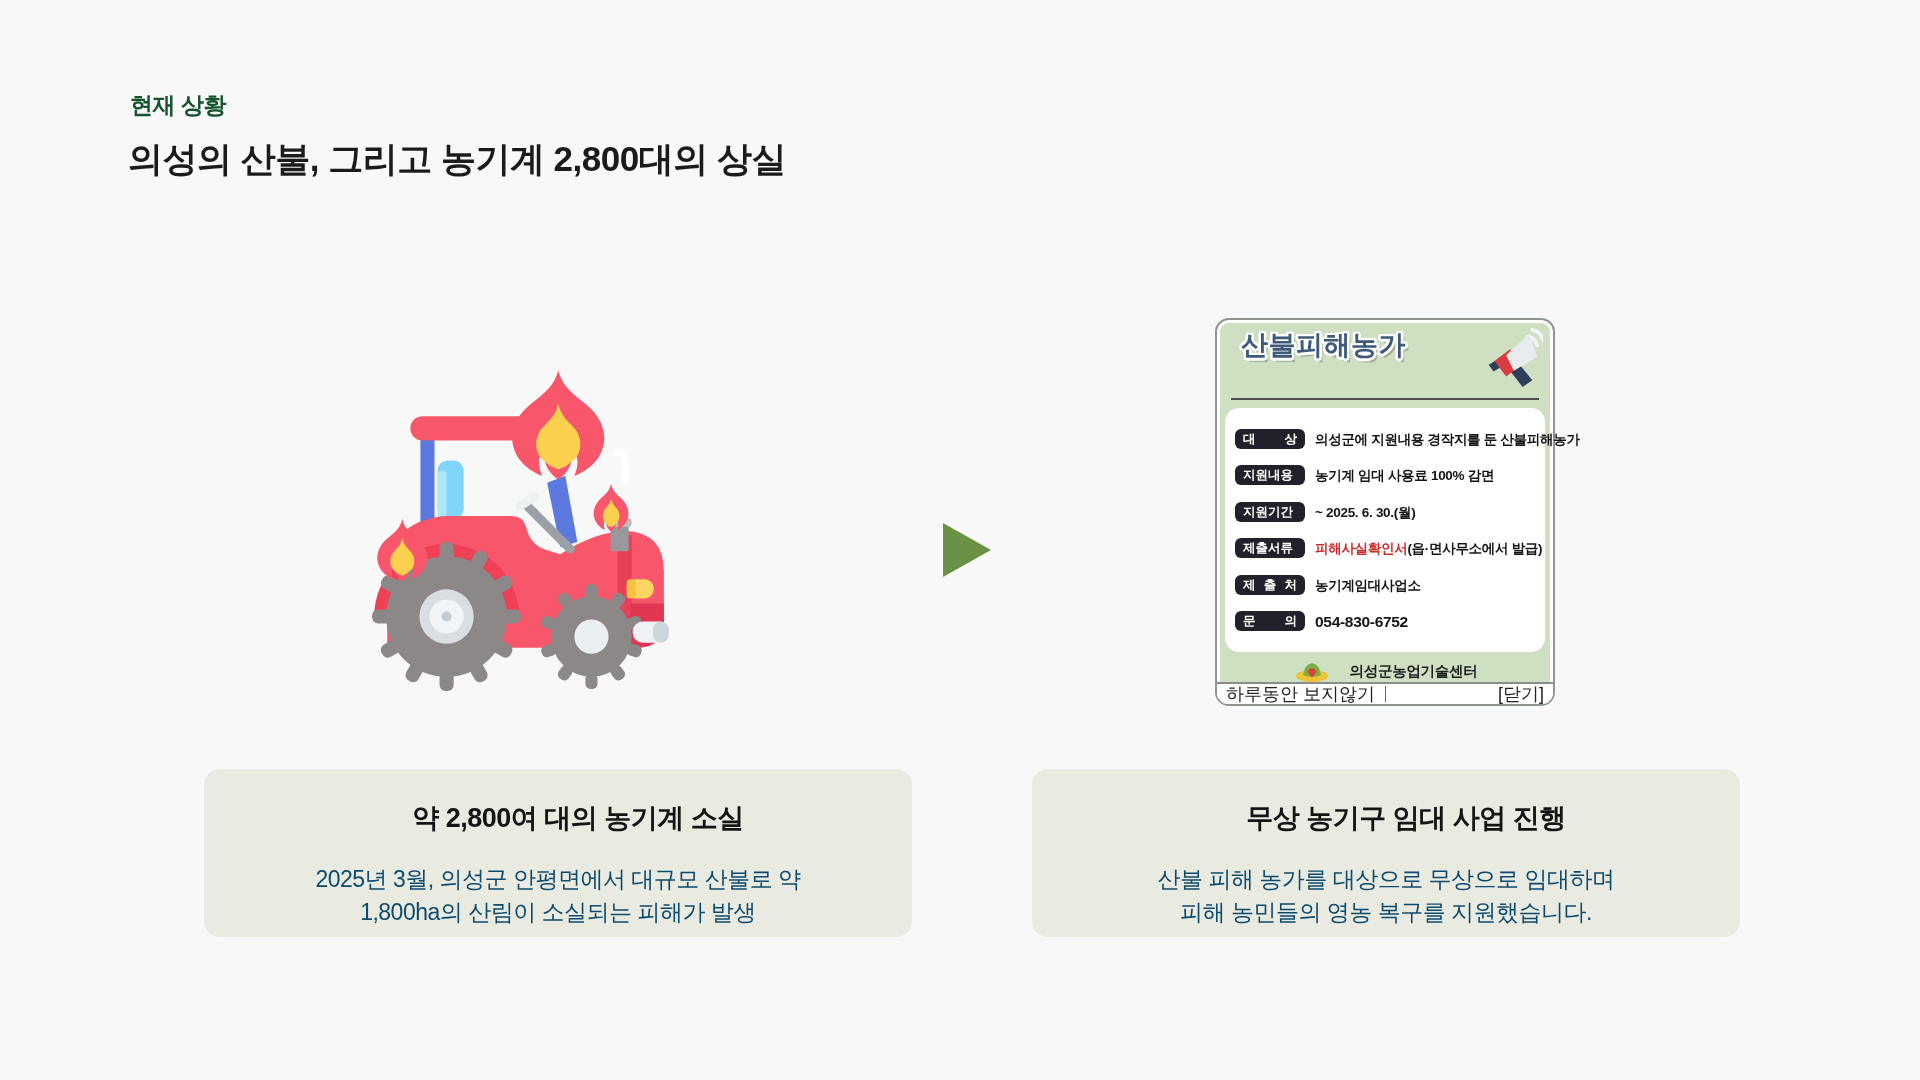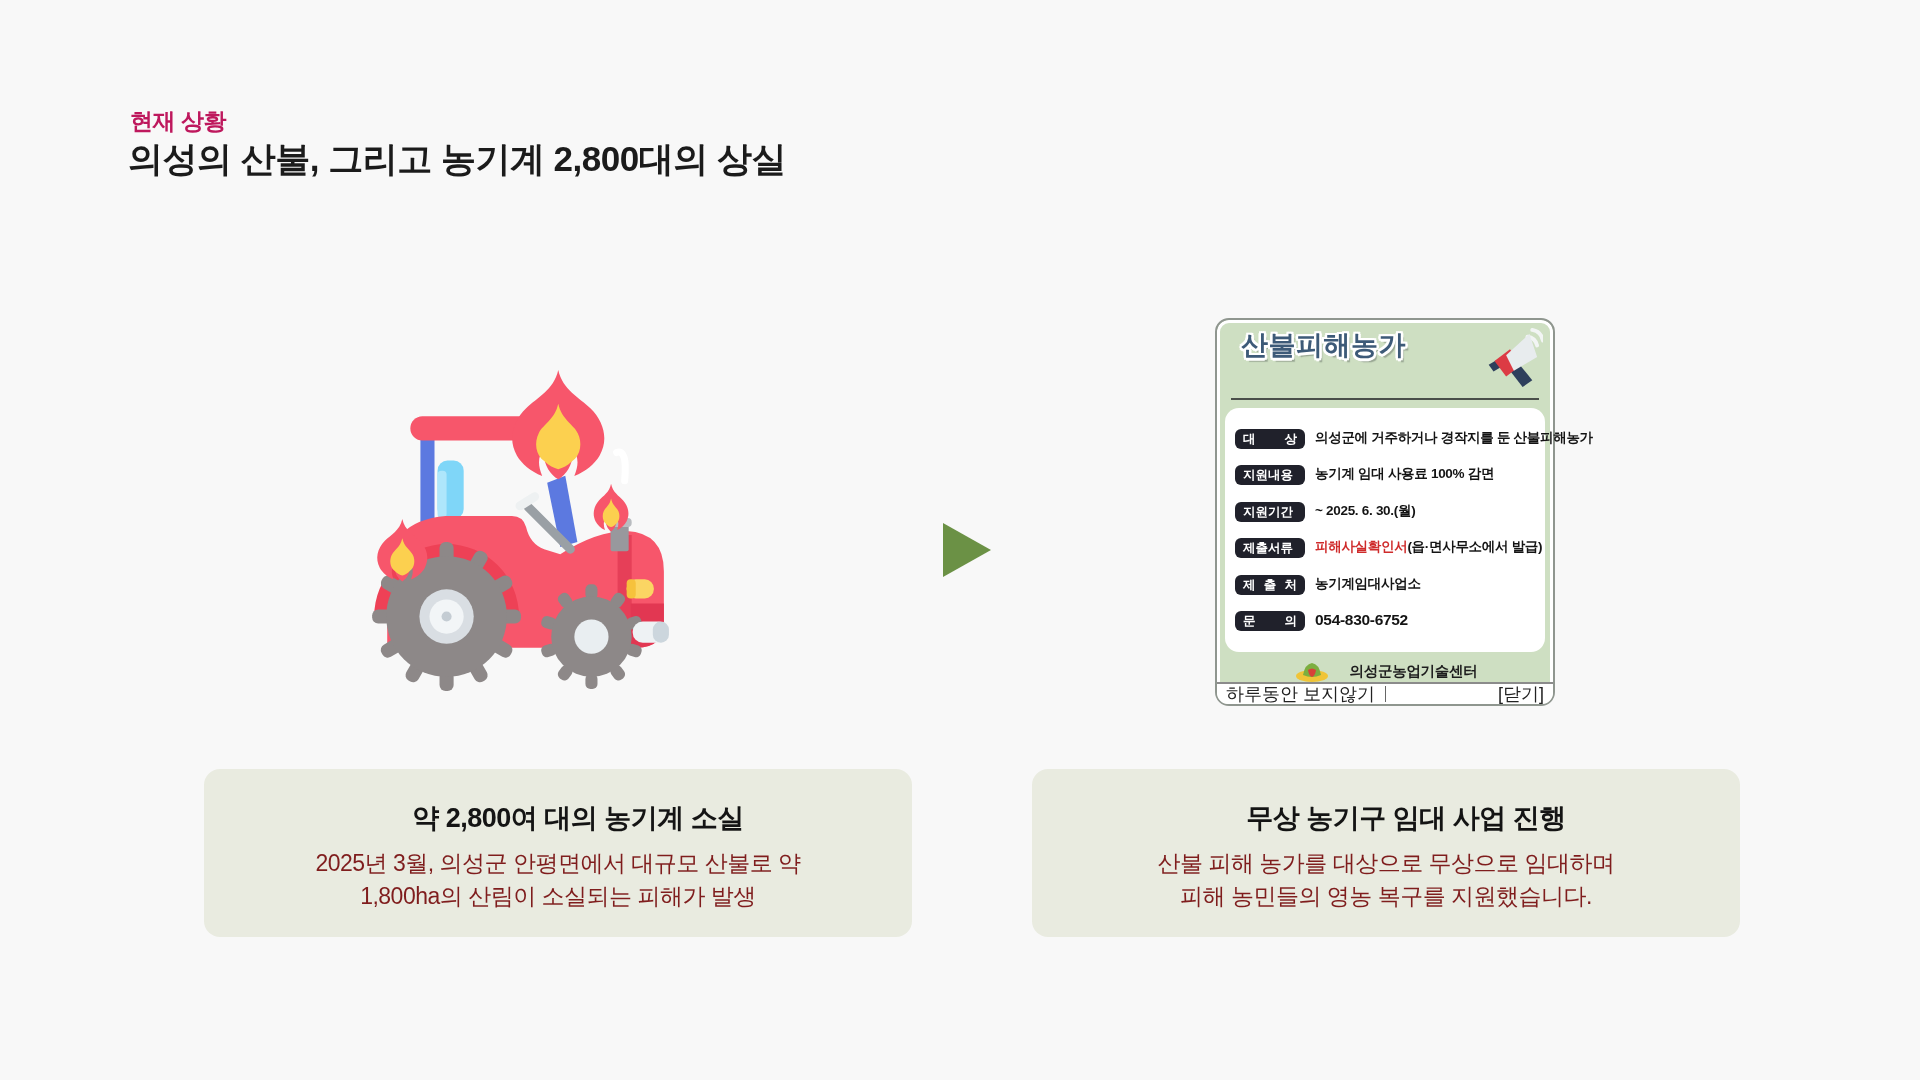--- a/index.html
+++ b/index.html
@@ -2,21 +2,21 @@
 <html><head>
 <meta charset="utf-8">
 <style>
   * { margin:0; padding:0; box-sizing:border-box; }
   html,body { width:1920px; height:1080px; }
   body { font-family:"Liberation Sans", sans-serif; background:#f8f8f8; position:relative; overflow:hidden; }
 
   .stage { position:absolute; inset:0; width:1920px; height:1080px; }
 
   
-  .eyebrow { position:absolute; left:130px; top:90px; font-size:23px; font-weight:700; color:#be185d; letter-spacing:-0.5px;margin-top:16px; }
+  .eyebrow { position:absolute; left:130px; top:90px; font-size:23px; font-weight:700; color:#14532d; letter-spacing:-0.5px; }
   .main-title { position:absolute; left:128px; top:136px; font-size:35px; font-weight:800; color:#1b1b1b; letter-spacing:-0.5px; }
 
   
   .tractor { position:absolute; left:363px; top:362px; width:307px; height:332px; }
 
   
   .arrow { position:absolute; left:943px; top:523px; width:0; height:0;
            border-top:27px solid transparent; border-bottom:27px solid transparent;
            border-left:48px solid #6b9145; }
 
@@ -27,42 +27,42 @@
   .popup-title { position:absolute; left:24px; top:8px; font-size:27px; font-weight:800;
                  color:#3d5a78; line-height:34px; letter-spacing:0.5px;
                  text-shadow:-2px -2px 0 #fff, 2px -2px 0 #fff, -2px 2px 0 #fff, 2px 2px 0 #fff,
                              0 -2.5px 0 #fff, 0 2.5px 0 #fff, -2.5px 0 0 #fff, 2.5px 0 0 #fff,
                              3px 4px 1px rgba(110,120,110,.55); }
   .popup-megaphone { position:absolute; right:10px; top:8px; width:66px; height:62px; }
   .popup-divider { position:absolute; left:14px; right:14px; top:78px; height:2px; background:#4a4f4a; }
   .popup-box { position:absolute; left:8px; right:8px; top:88px; height:244px; background:#ffffff;
                border-radius:14px; display:flex; flex-direction:column; justify-content:space-evenly;
                padding:4px 10px; }
-  .row { display:flex; align-items:flex-start; gap:10px; }
+  .row { display:flex; align-items:flex-end; gap:10px; }
   .badge { flex:0 0 70px; width:70px; height:20px; line-height:20px; background:#20212b; color:#fff;
            border-radius:6px; font-size:12.5px; font-weight:700; padding:0 8px;
            text-align:justify; text-align-last:justify; }
   .val { font-size:13.5px; font-weight:600; color:#141414; white-space:nowrap; letter-spacing:-0.3px; }
   .val .hl { color:#cf2b2b; }
   .val.phone { font-size:15.5px; font-weight:700; }
   .popup-org { position:absolute; left:0; right:0; top:336px; height:30px; display:flex;
                align-items:center; justify-content:center; gap:19px; }
   .popup-org .org-label { font-size:14.5px; font-weight:800; color:#1d1d1d; letter-spacing:-0.3px; }
   .popup-footer { position:absolute; left:0; right:0; bottom:0; height:22px; background:#ffffff;
                   border-top:2px solid #8b8b8b; border-radius:0 0 11px 11px; display:flex;
                   align-items:center; padding:0 9px; font-size:18px; color:#222; }
   .footer-left { padding-right:10px; border-right:1.5px solid #666; height:16px; line-height:16px; cursor:pointer; }
   .footer-right { margin-left:auto; cursor:pointer; }
 
   
   .caption-card { position:absolute; top:769px; width:708px; height:168px; background:#e9ebe0; border-radius:16px; }
   .caption-card.left { left:204px; }
   .caption-card.right { left:1032px; }
   .caption-title { margin-top:31px; text-align:center; font-size:27px; font-weight:800; color:#141414; letter-spacing:-0.5px;padding-left:40px; }
-  .caption-body { margin-top:11px; text-align:center; font-size:23px; color:#7f1d1d; line-height:33px; letter-spacing:-0.5px; }
+  .caption-body { margin-top:27px; text-align:center; font-size:23px; color:#0c4a6e; line-height:33px; letter-spacing:-0.5px; }
   .caption-body span { display:block; }
 </style>
 </head>
 <body>
 
 <div class="stage">
 
   <div class="eyebrow">현재 상황</div>
   <h1 class="main-title">의성의 산불, 그리고 농기계 2,800대의 상실</h1>
 
@@ -152,21 +152,21 @@
       <polygon points="12,38 22,32 27,39 17,45" fill="#2e3f5c"></polygon>
       <polygon points="34,44 44,38 57,54 47,61" fill="#2e3f5c"></polygon>
       <polygon points="18,34 34,22 46,38 30,50" fill="#dc3b44"></polygon>
       <polygon points="30,28 54,6 62,30 38,44" fill="#e8ecee"></polygon>
     </svg>
     <div class="popup-divider"></div>
 
     <div class="popup-box">
       <div class="row">
         <span class="badge">대 상</span>
-        <span class="val">의성군에 거주하거나 경작지를 둔 산불피해농가</span>
+        <span class="val">의성군에 지원내용 경작지를 둔 산불피해농가</span>
       </div>
       <div class="row">
         <span class="badge">지원내용</span>
         <span class="val">농기계 임대 사용료 100% 감면</span>
       </div>
       <div class="row">
         <span class="badge">지원기간</span>
         <span class="val">~ 2025. 6. 30.(월)</span>
       </div>
       <div class="row">

